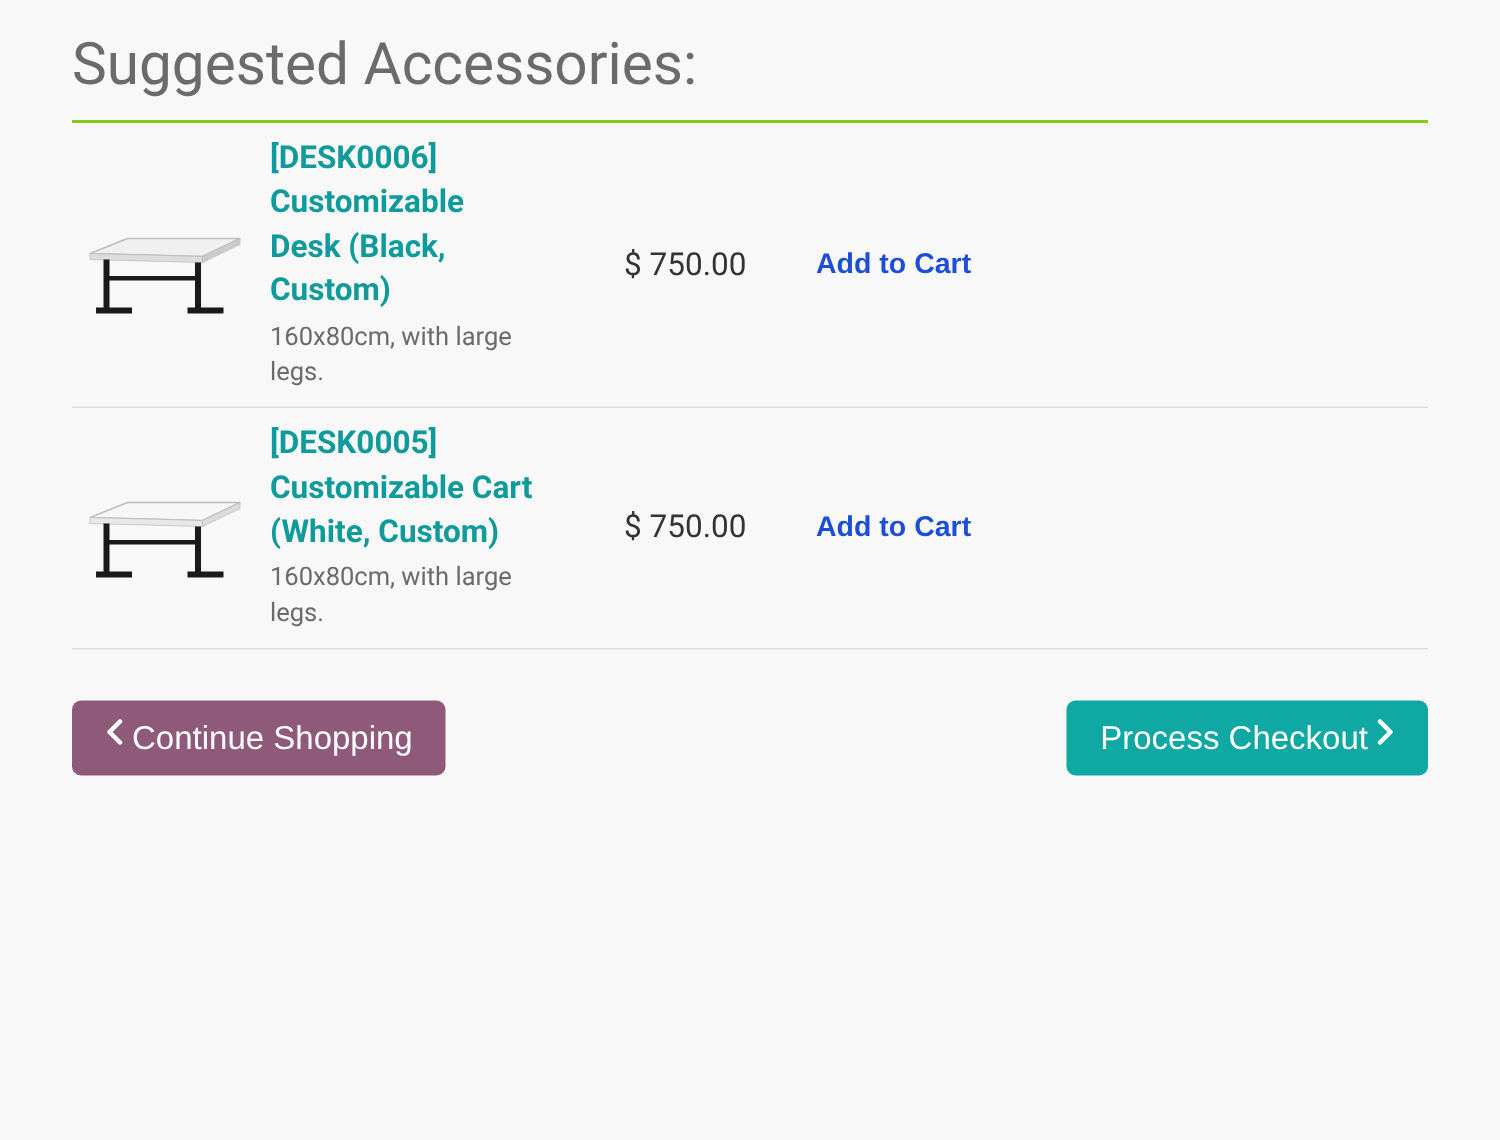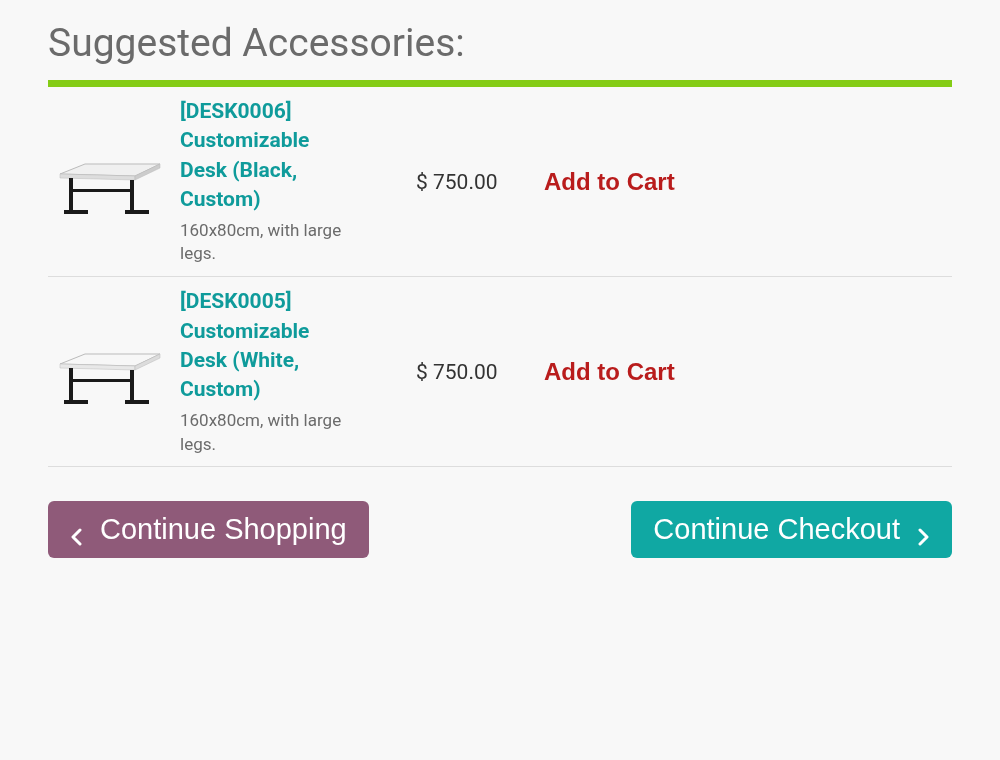--- a/index.html
+++ b/index.html
@@ -14,21 +14,21 @@
       color: #333;
     }
     .section-title {
       font-size: 39px;
       font-weight: 400;
       color: #6b6b6b;
       margin-bottom: 14px;
     }
     .accessories-table {
       width: 100%;
-      border-top: 7px solid #84cc16;
+      border-top: 2px solid #84cc16;
     }
     .accessory-row {
       display: flex;
       align-items: center;
       border-bottom: 1px solid #ddd;
       padding: 10px 0;
     }
     .accessory-image {
       width: 124px;
       flex-shrink: 0;
@@ -60,44 +60,44 @@
       font-size: 21px;
       color: #333;
       padding-left: 6px;
       margin-left: 48px;
     }
     .accessory-action {
       flex-shrink: 0;
       padding-left: 14px;
     }
     .add-to-cart {
-      font-size: 24px;
+      font-size: 19px;
       font-weight: 700;
-      color: #b91c1c;
+      color: #1d4ed8;
       cursor: pointer;
       background: none;
       border: none;
       padding: 0;
     }
     .buttons-row {
       display: flex;
       justify-content: space-between;
       margin-top: 34px;
     }
     .btn {
       border: none;
       border-radius: 6px;
       padding: 12px 22px;
-      font-size: 29px;
+      font-size: 22px;
       font-weight: 400;
       color: #fff;
       cursor: pointer;
       display: inline-flex;
-      align-items: flex-end;
-      gap: 18px;
+      align-items: flex-start;
+      gap: 6px;
     }
     .btn-continue {
       background: #8f5a79;
     }
     .btn-checkout {
       background: #10a8a3;
     }
     
     .desk-svg {
       width: 110px;
@@ -141,37 +141,37 @@
         <path d="M5 30 L80 32 L80 36 L5 34 Z" fill="#e8e8e8" stroke="#bbb" stroke-width="0.5"></path>
         <path d="M80 32 L105 20 L105 24 L80 36 Z" fill="#dcdcdc" stroke="#bbb" stroke-width="0.5"></path>
         <rect x="14" y="34" width="4" height="34" fill="#1a1a1a"></rect>
         <rect x="9" y="66" width="24" height="4" fill="#1a1a1a"></rect>
         <rect x="75" y="36" width="4" height="32" fill="#1a1a1a"></rect>
         <rect x="70" y="66" width="24" height="4" fill="#1a1a1a"></rect>
         <rect x="16" y="45" width="61" height="3" fill="#1a1a1a"></rect>
       </svg>
     </div>
     <div class="accessory-info">
-      <div class="accessory-name">[DESK0005] Customizable Desk (White, Custom)</div>
+      <div class="accessory-name">[DESK0005] Customizable Cart (White, Custom)</div>
       <div class="accessory-desc">160x80cm, with large legs.</div>
     </div>
     <div class="accessory-price">$ 750.00</div>
     <div class="accessory-action">
       <button class="add-to-cart">Add to Cart</button>
     </div>
   </div>
 
 </div>
 
 <div class="buttons-row">
   <button class="btn btn-continue">
     <svg width="12" height="18" viewBox="0 0 12 18">
       <path d="M10 2 L3 9 L10 16" stroke="#fff" stroke-width="3" fill="none" stroke-linecap="round" stroke-linejoin="round"></path>
     </svg>
     <span>Continue Shopping</span>
   </button>
   <button class="btn btn-checkout">
-    <span>Continue Checkout</span>
+    <span>Process Checkout</span>
     <svg width="12" height="18" viewBox="0 0 12 18">
       <path d="M2 2 L9 9 L2 16" stroke="#fff" stroke-width="3" fill="none" stroke-linecap="round" stroke-linejoin="round"></path>
     </svg>
   </button>
 </div>
 
 </body></html>

